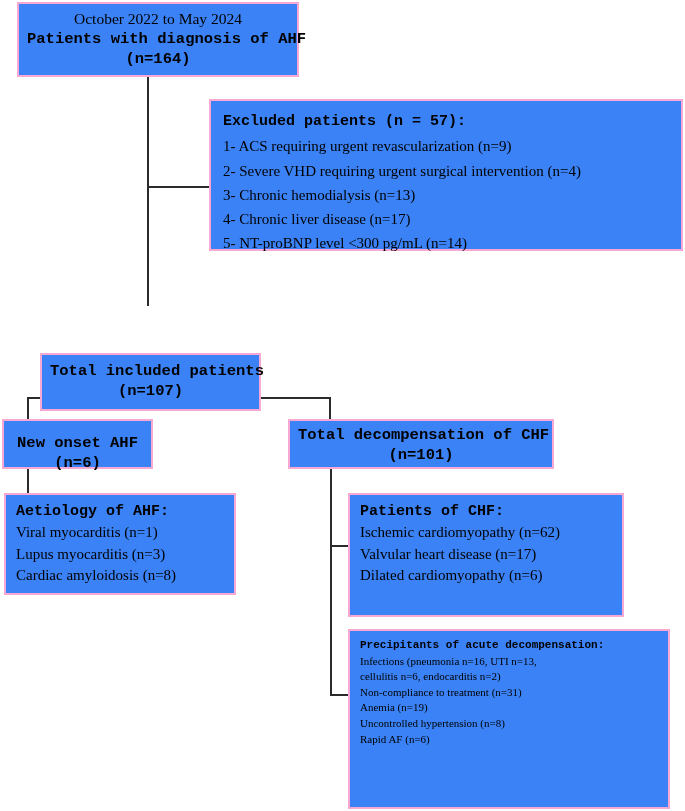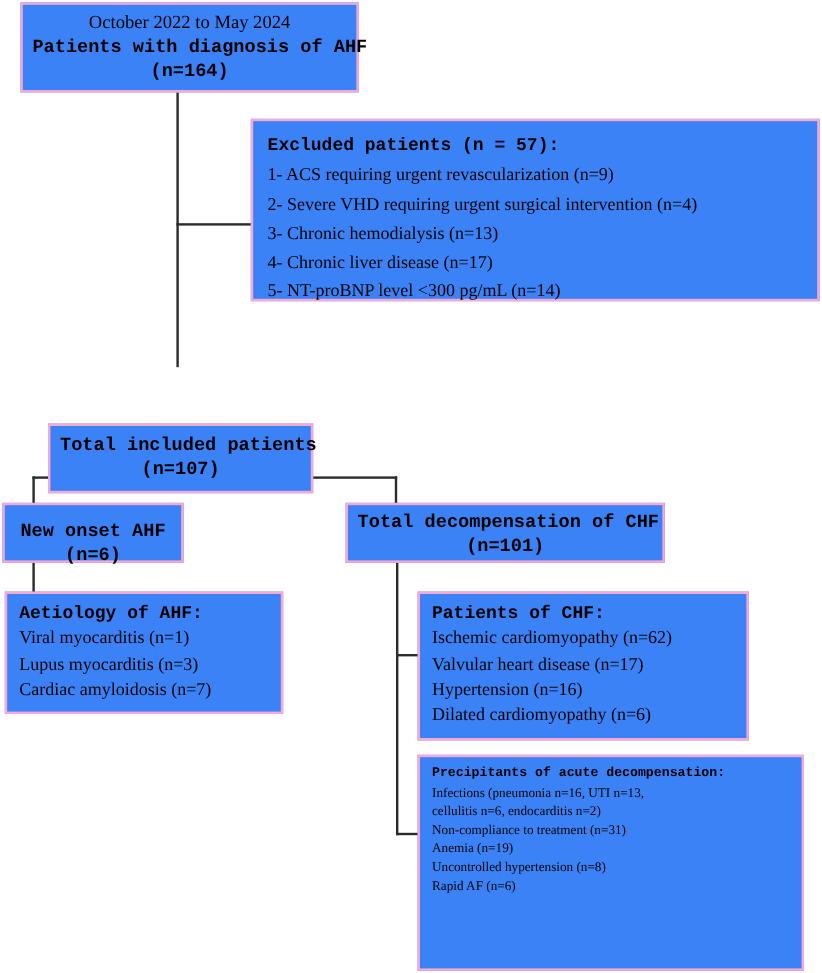--- a/index.html
+++ b/index.html
@@ -133,30 +133,29 @@
       <span class="t b">Total decompensation of CHF</span>
       <span class="t b">(n=101)</span>
     </div>
   </div>
 
   <div class="node" id="node-aet-ahf">
     <div class="node-inner left">
       <span class="t b">Aetiology of AHF:</span>
       <span class="t">Viral myocarditis (n=1)</span>
       <span class="t">Lupus myocarditis (n=3)</span>
-      <span class="t">Cardiac amyloidosis (n=7)</span>
+      <span class="t">Cardiac amyloidosis (n=8)</span>
     </div>
   </div>
 
   <div class="node" id="node-aet-chf">
     <div class="node-inner left">
       <span class="t b">Patients of CHF:</span>
       <span class="t">Ischemic cardiomyopathy (n=62)</span>
       <span class="t">Valvular heart disease (n=17)</span>
-      <span class="t">Hypertension (n=16)</span>
       <span class="t">Dilated cardiomyopathy (n=6)</span>
     </div>
   </div>
 
   <div class="node" id="node-precip">
     <div class="node-inner left">
       <span class="t b">Precipitants of acute decompensation:</span>
       <span class="t">Infections (pneumonia n=16, UTI n=13,</span>
       <span class="t">cellulitis n=6, endocarditis n=2)</span>
       <span class="t">Non-compliance to treatment (n=31)</span>

